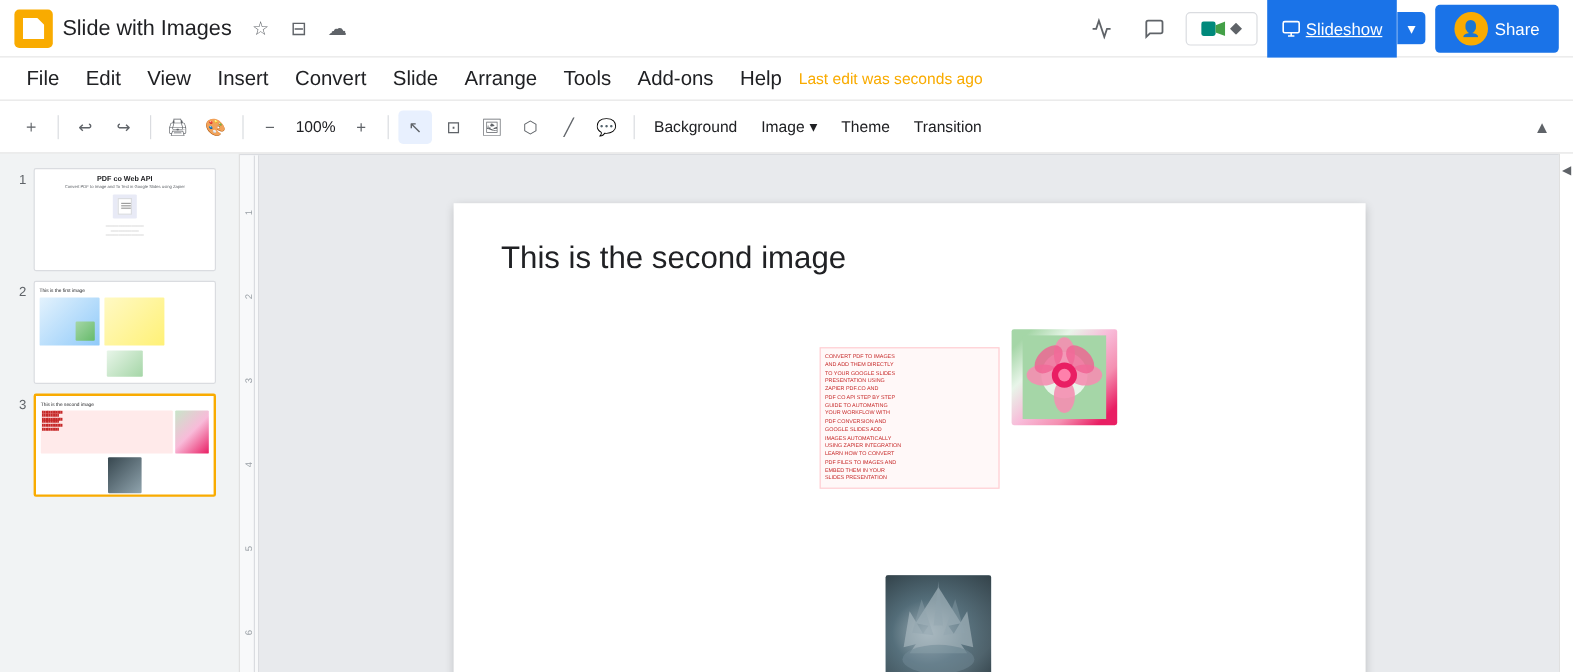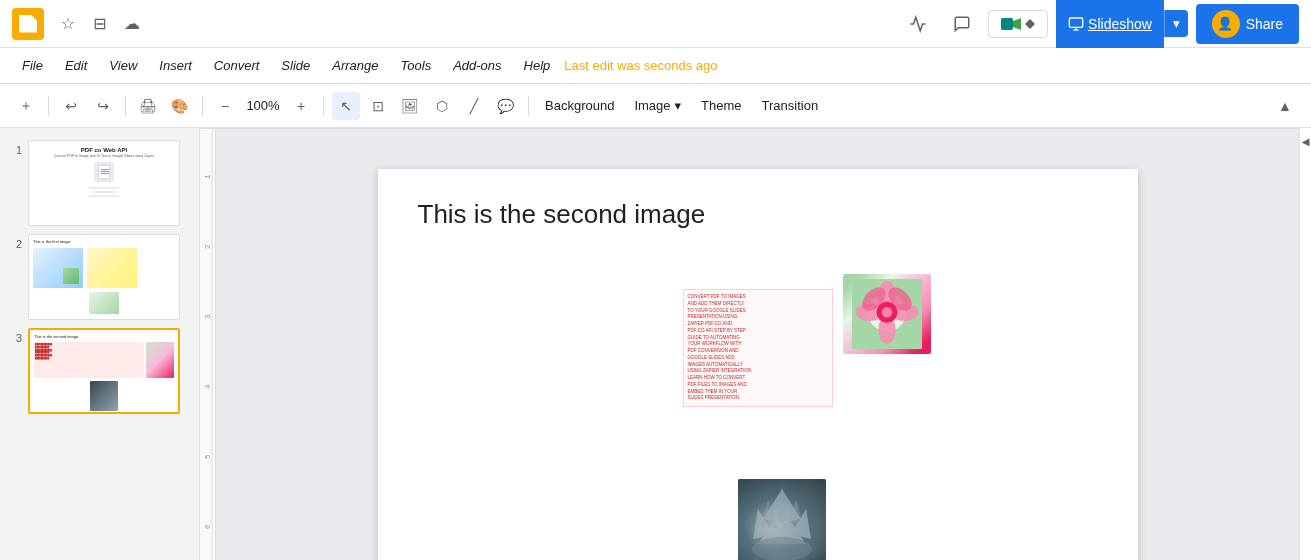--- a/index.html
+++ b/index.html
@@ -22,21 +22,21 @@
     .slideshow-btn { display: flex; align-items: flex-end; gap: 4px; padding: 22px 12px; border: none; background: #1a73e8; border-radius: 4px 0 0 4px; cursor: pointer; color: #fff; font-size: 14px; text-decoration: underline; }
     .slideshow-dropdown { padding: 6px 8px; border: none; background: #1a73e8; border-radius: 0 4px 4px 0; cursor: pointer; color: #fff; border-left: 1px solid rgba(255,255,255,0.3); }
     .share-btn { display: flex; align-items: center; gap: 6px; padding: 6px 16px; border: none; background: #1a73e8; border-radius: 4px; cursor: pointer; color: #fff; font-size: 14px; font-weight: 500; }
     .share-avatar { width: 28px; height: 28px; background: #F9AB00; border-radius: 50%; display: flex; align-items: center; justify-content: center; color: #fff; font-size: 13px; font-weight: bold; }
 
     
     .menu-bar {
       display: flex; align-items: center; padding: 2px 12px; background: #fff; height: 36px;
       border-bottom: 1px solid #e0e0e0; gap: 2px;
     }
-    .menu-item { padding: 4px 10px; font-size: 13px; color: #202124; cursor: pointer; border-radius: 4px; font-style: italic; }
+    .menu-item { padding: 4px 10px; font-size: 17px; color: #202124; cursor: pointer; border-radius: 4px; }
     .last-edit { margin-left: 2px; font-size: 13px; color: #F9AB00; }
 
     
     .toolbar {
       display: flex; align-items: center; padding: 4px 12px; background: #fff; height: 44px;
       border-bottom: 1px solid #e0e0e0; gap: 4px;
     }
     .toolbar-btn { width: 28px; height: 28px; border: none; background: transparent; cursor: pointer; display: flex; align-items: center; justify-content: center; color: #5f6368; font-size: 14px; border-radius: 4px; }
     .toolbar-divider { width: 1px; height: 20px; background: #dadce0; margin: 0 4px; }
     .toolbar-btn-text { padding: 4px 8px; border: none; background: transparent; cursor: pointer; display: flex; align-items: center; gap: 4px; color: #202124; font-size: 13px; border-radius: 4px; }
@@ -101,20 +101,21 @@
 
     svg text { font-family: Arial, sans-serif; }
   </style>
 </head>
 <body>
 
 <div class="title-bar">
   <div class="app-icon">
     <div class="app-icon-inner"></div>
   </div>
+  <span class="title-text">Slide with Images</span>
   <div class="title-icons">
     <div class="title-icon-btn">☆</div>
     <div class="title-icon-btn">⊟</div>
     <div class="title-icon-btn">☁</div>
   </div>
   <div class="spacer"></div>
   <div class="header-right">
     <button class="icon-btn-round">
       <svg width="18" height="18" viewBox="0 0 24 24" fill="none" stroke="#5f6368" stroke-width="2">
           <polyline points="22 12 18 12 15 21 9 3 6 12 2 12"></polyline>

